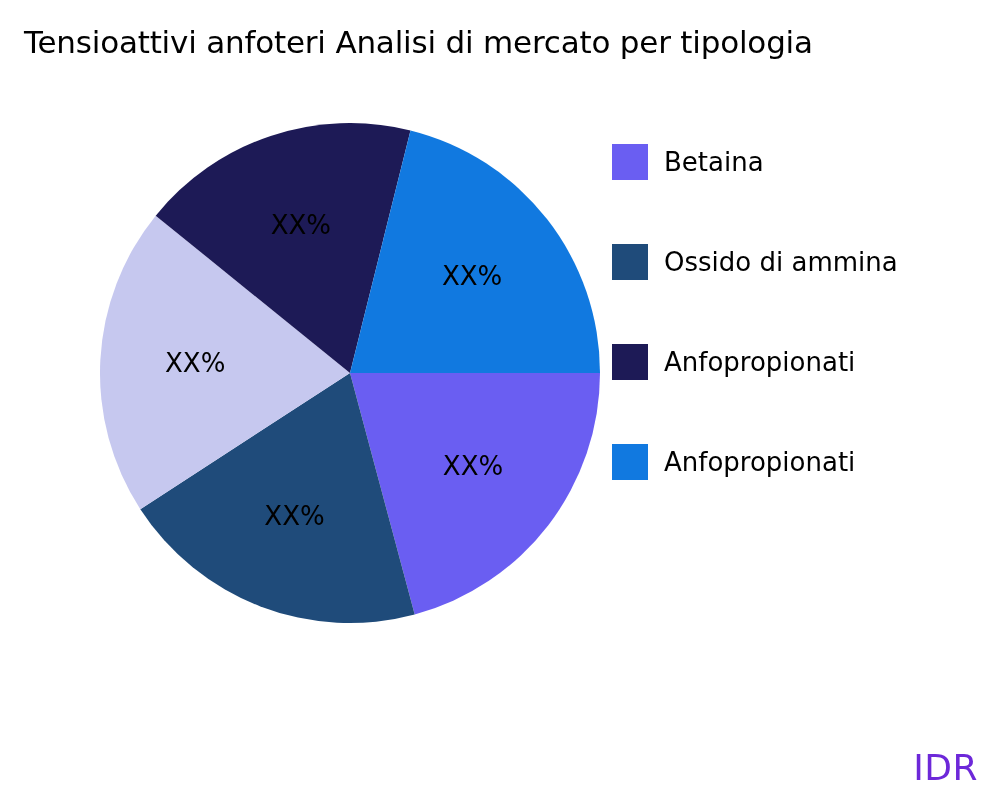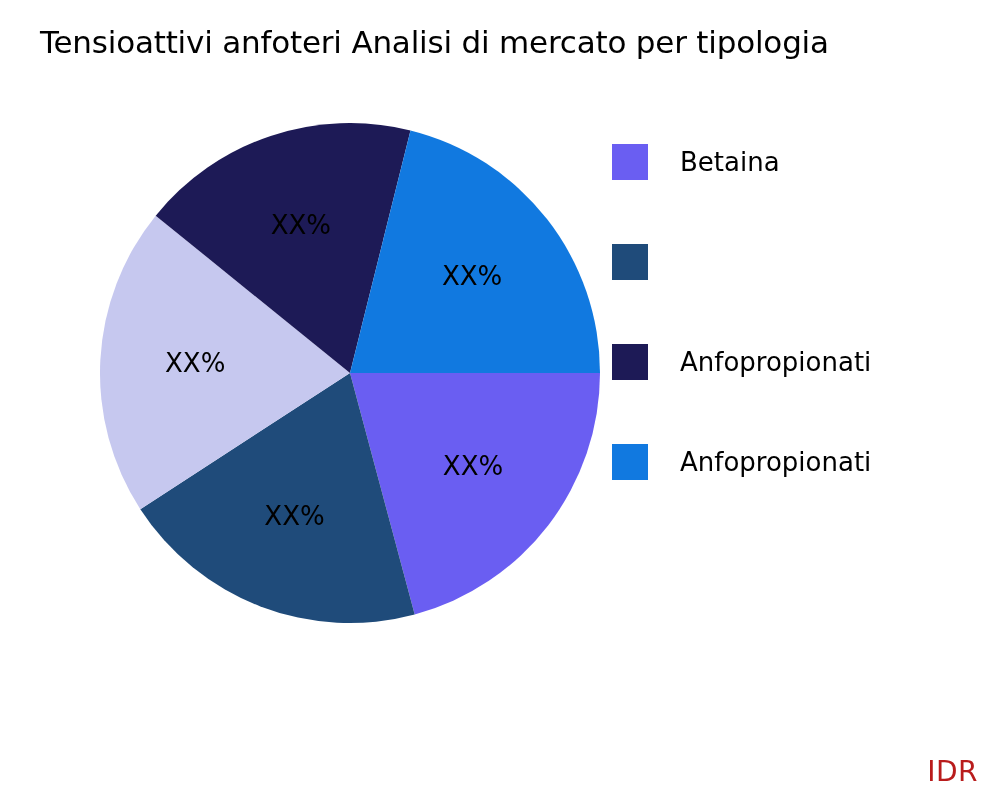--- a/index.html
+++ b/index.html
@@ -16,21 +16,21 @@
     color: #000000;
     position: relative;
   }
   #chart-root {
     position: relative;
     width: 1000px;
     height: 800px;
   }
   #chart-title {
     position: absolute;
-    left: 40px;
+    left: 24px;
     top: 24px;
     width: 940px;
     font-size: 31px;
     font-weight: 400;
     letter-spacing: -0.2px;
     color: #000000;
     white-space: nowrap;
   }
   #pie-area {
     position: absolute;
@@ -63,32 +63,32 @@
     height: 100px;
     margin: 0;
   }
   .legend-swatch {
     width: 36px;
     height: 36px;
     flex: 0 0 36px;
     border: 0;
   }
   .legend-label {
-    margin-left: 32px;
+    margin-left: 16px;
     font-size: 26px;
     color: #000000;
     line-height: 1;
     white-space: nowrap;
   }
   #watermark {
     position: absolute;
     right: 22px;
     bottom: 12px;
-    font-size: 28px;
-    color: #b91c1c;
+    font-size: 36px;
+    color: #6d28d9;
     letter-spacing: 0.5px;
     margin-left: 26px;
   }
 </style>
 </head>
 <body>
 
 <div id="chart-root">
 
   <div id="chart-title">Tensioattivi anfoteri Analisi di mercato per tipologia</div>
@@ -112,20 +112,21 @@
     </svg>
   </div>
 
   <div id="legend">
       <div class="legend-item">
         <span class="legend-swatch" style="background: rgb(106, 94, 242);"></span>
         <span class="legend-label">Betaina</span>
       </div>
       <div class="legend-item">
         <span class="legend-swatch" style="background: rgb(31, 75, 122);"></span>
+        <span class="legend-label">Ossido di ammina</span>
       </div>
       <div class="legend-item">
         <span class="legend-swatch" style="background: rgb(29, 26, 86);"></span>
         <span class="legend-label">Anfopropionati</span>
       </div>
       <div class="legend-item">
         <span class="legend-swatch" style="background: rgb(17, 121, 224);"></span>
         <span class="legend-label">Anfopropionati</span>
       </div>
     </div>

